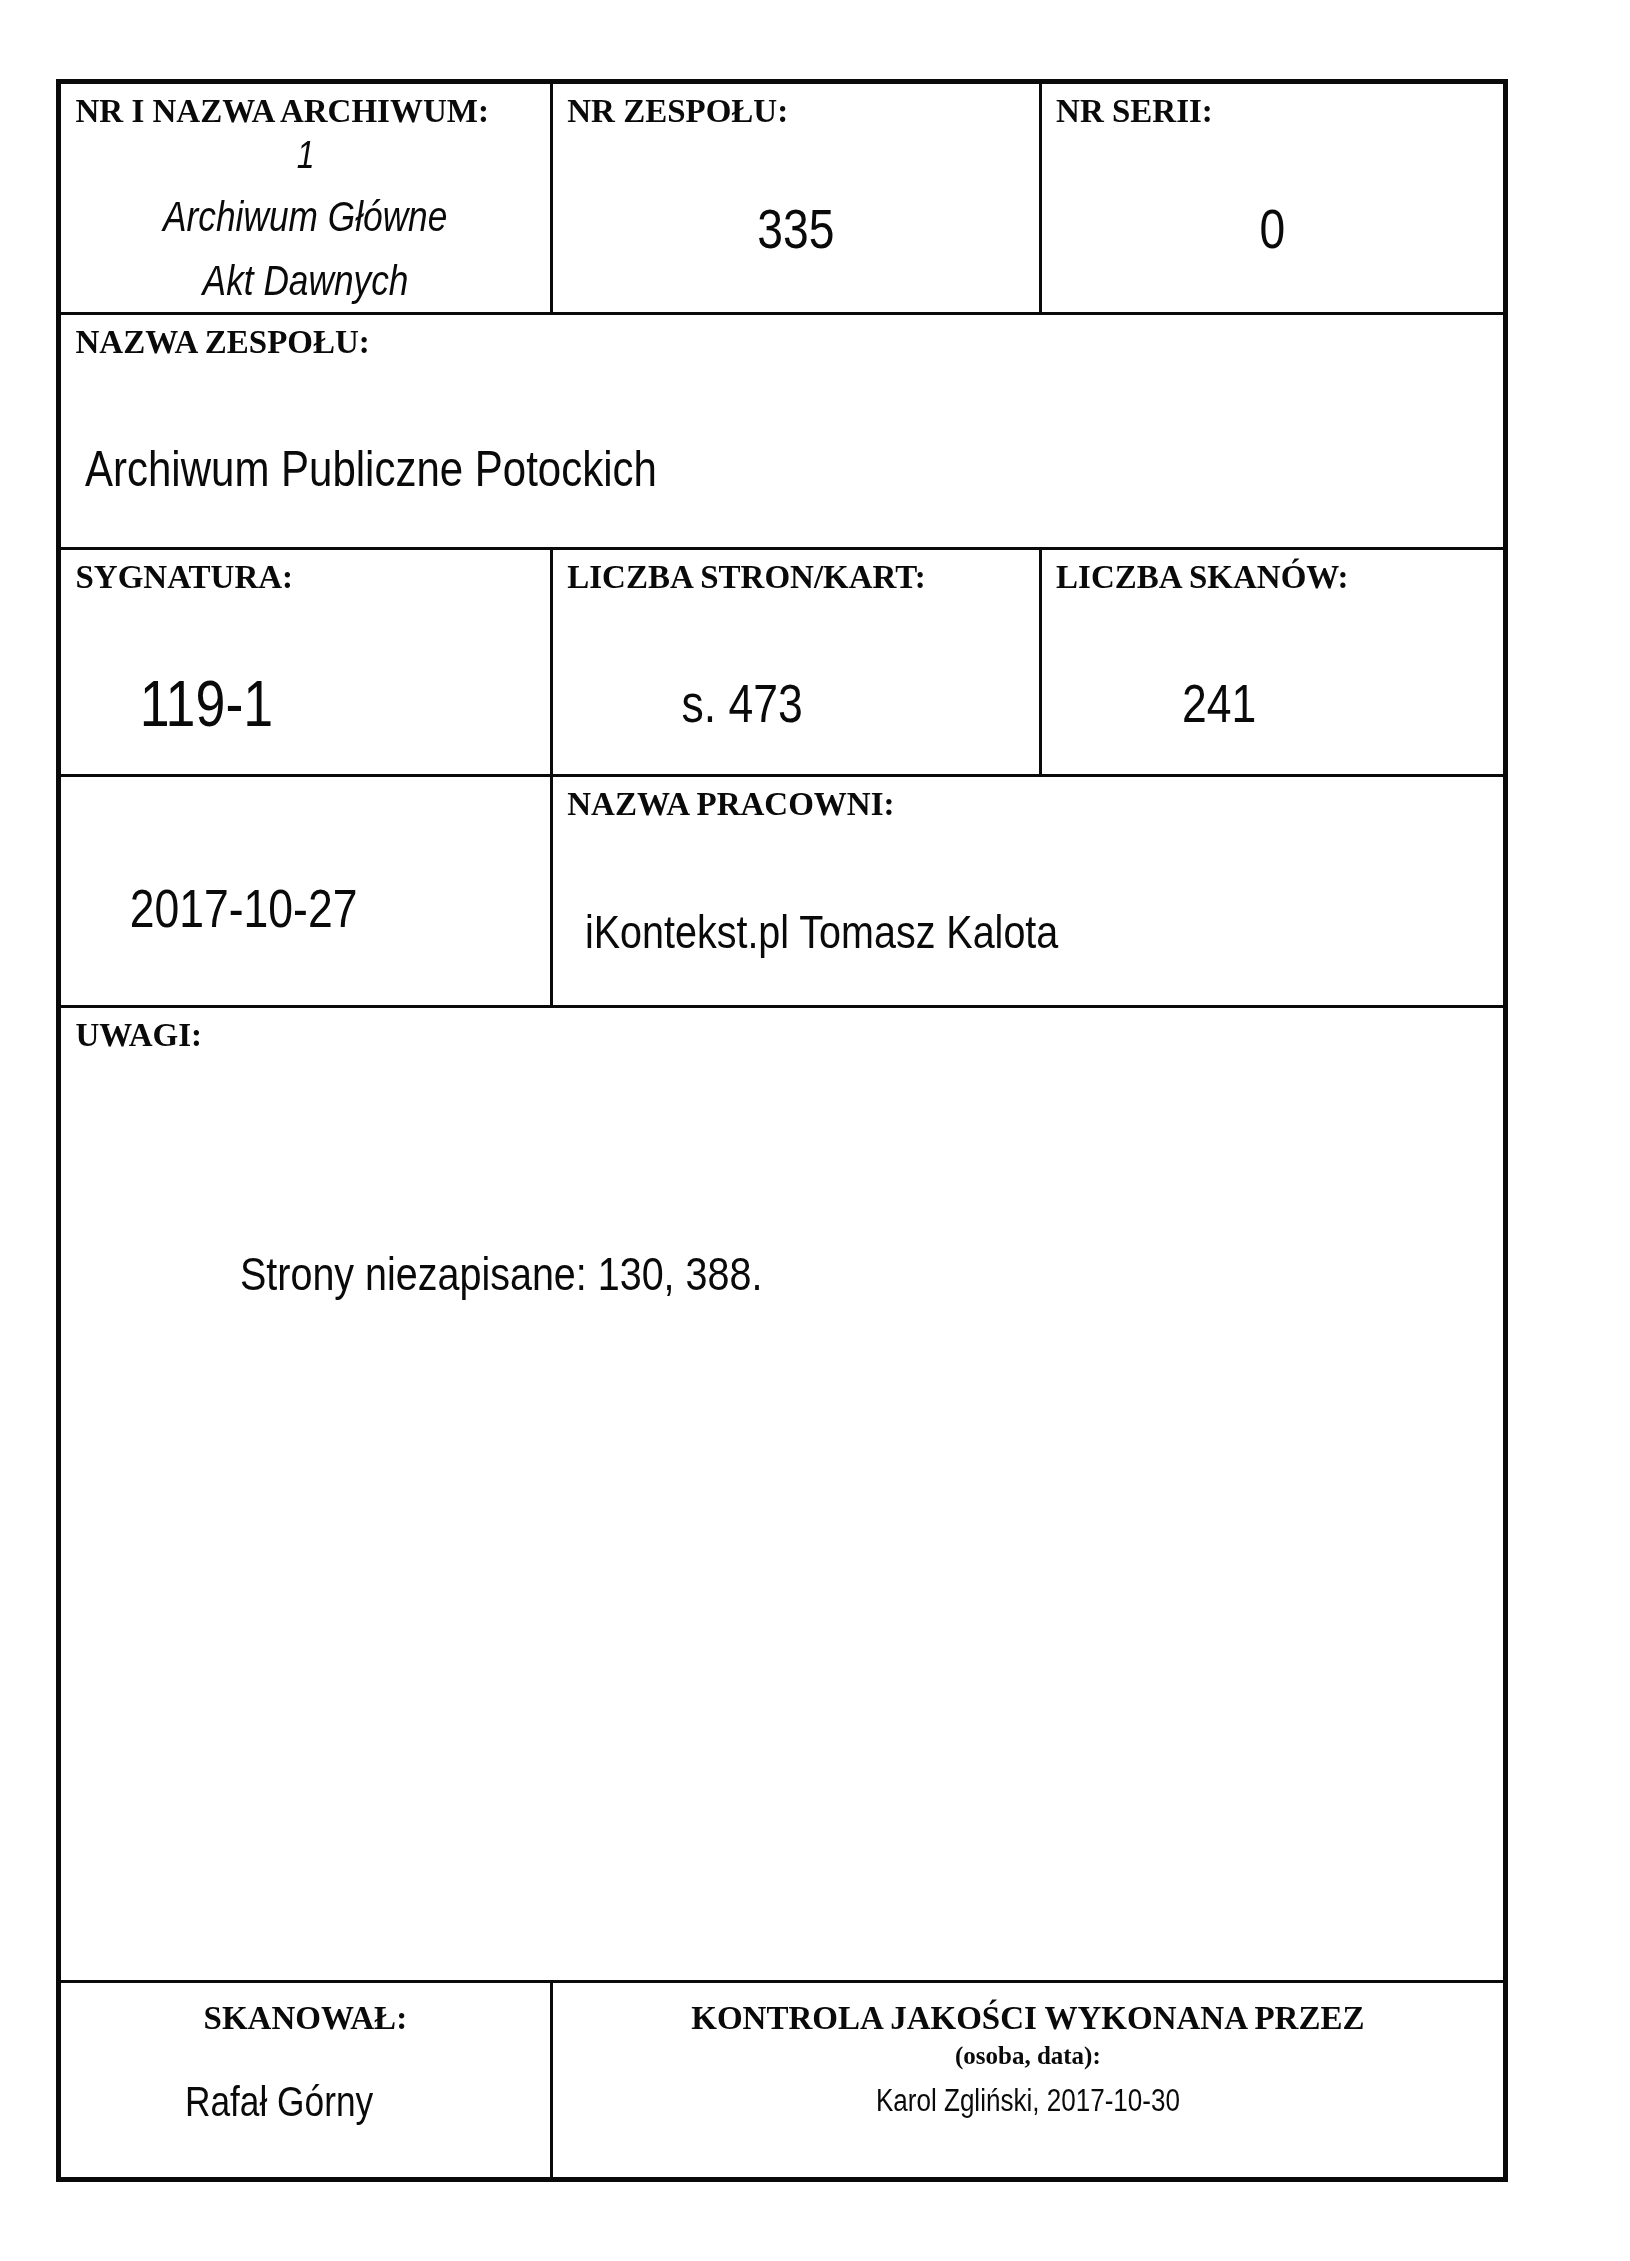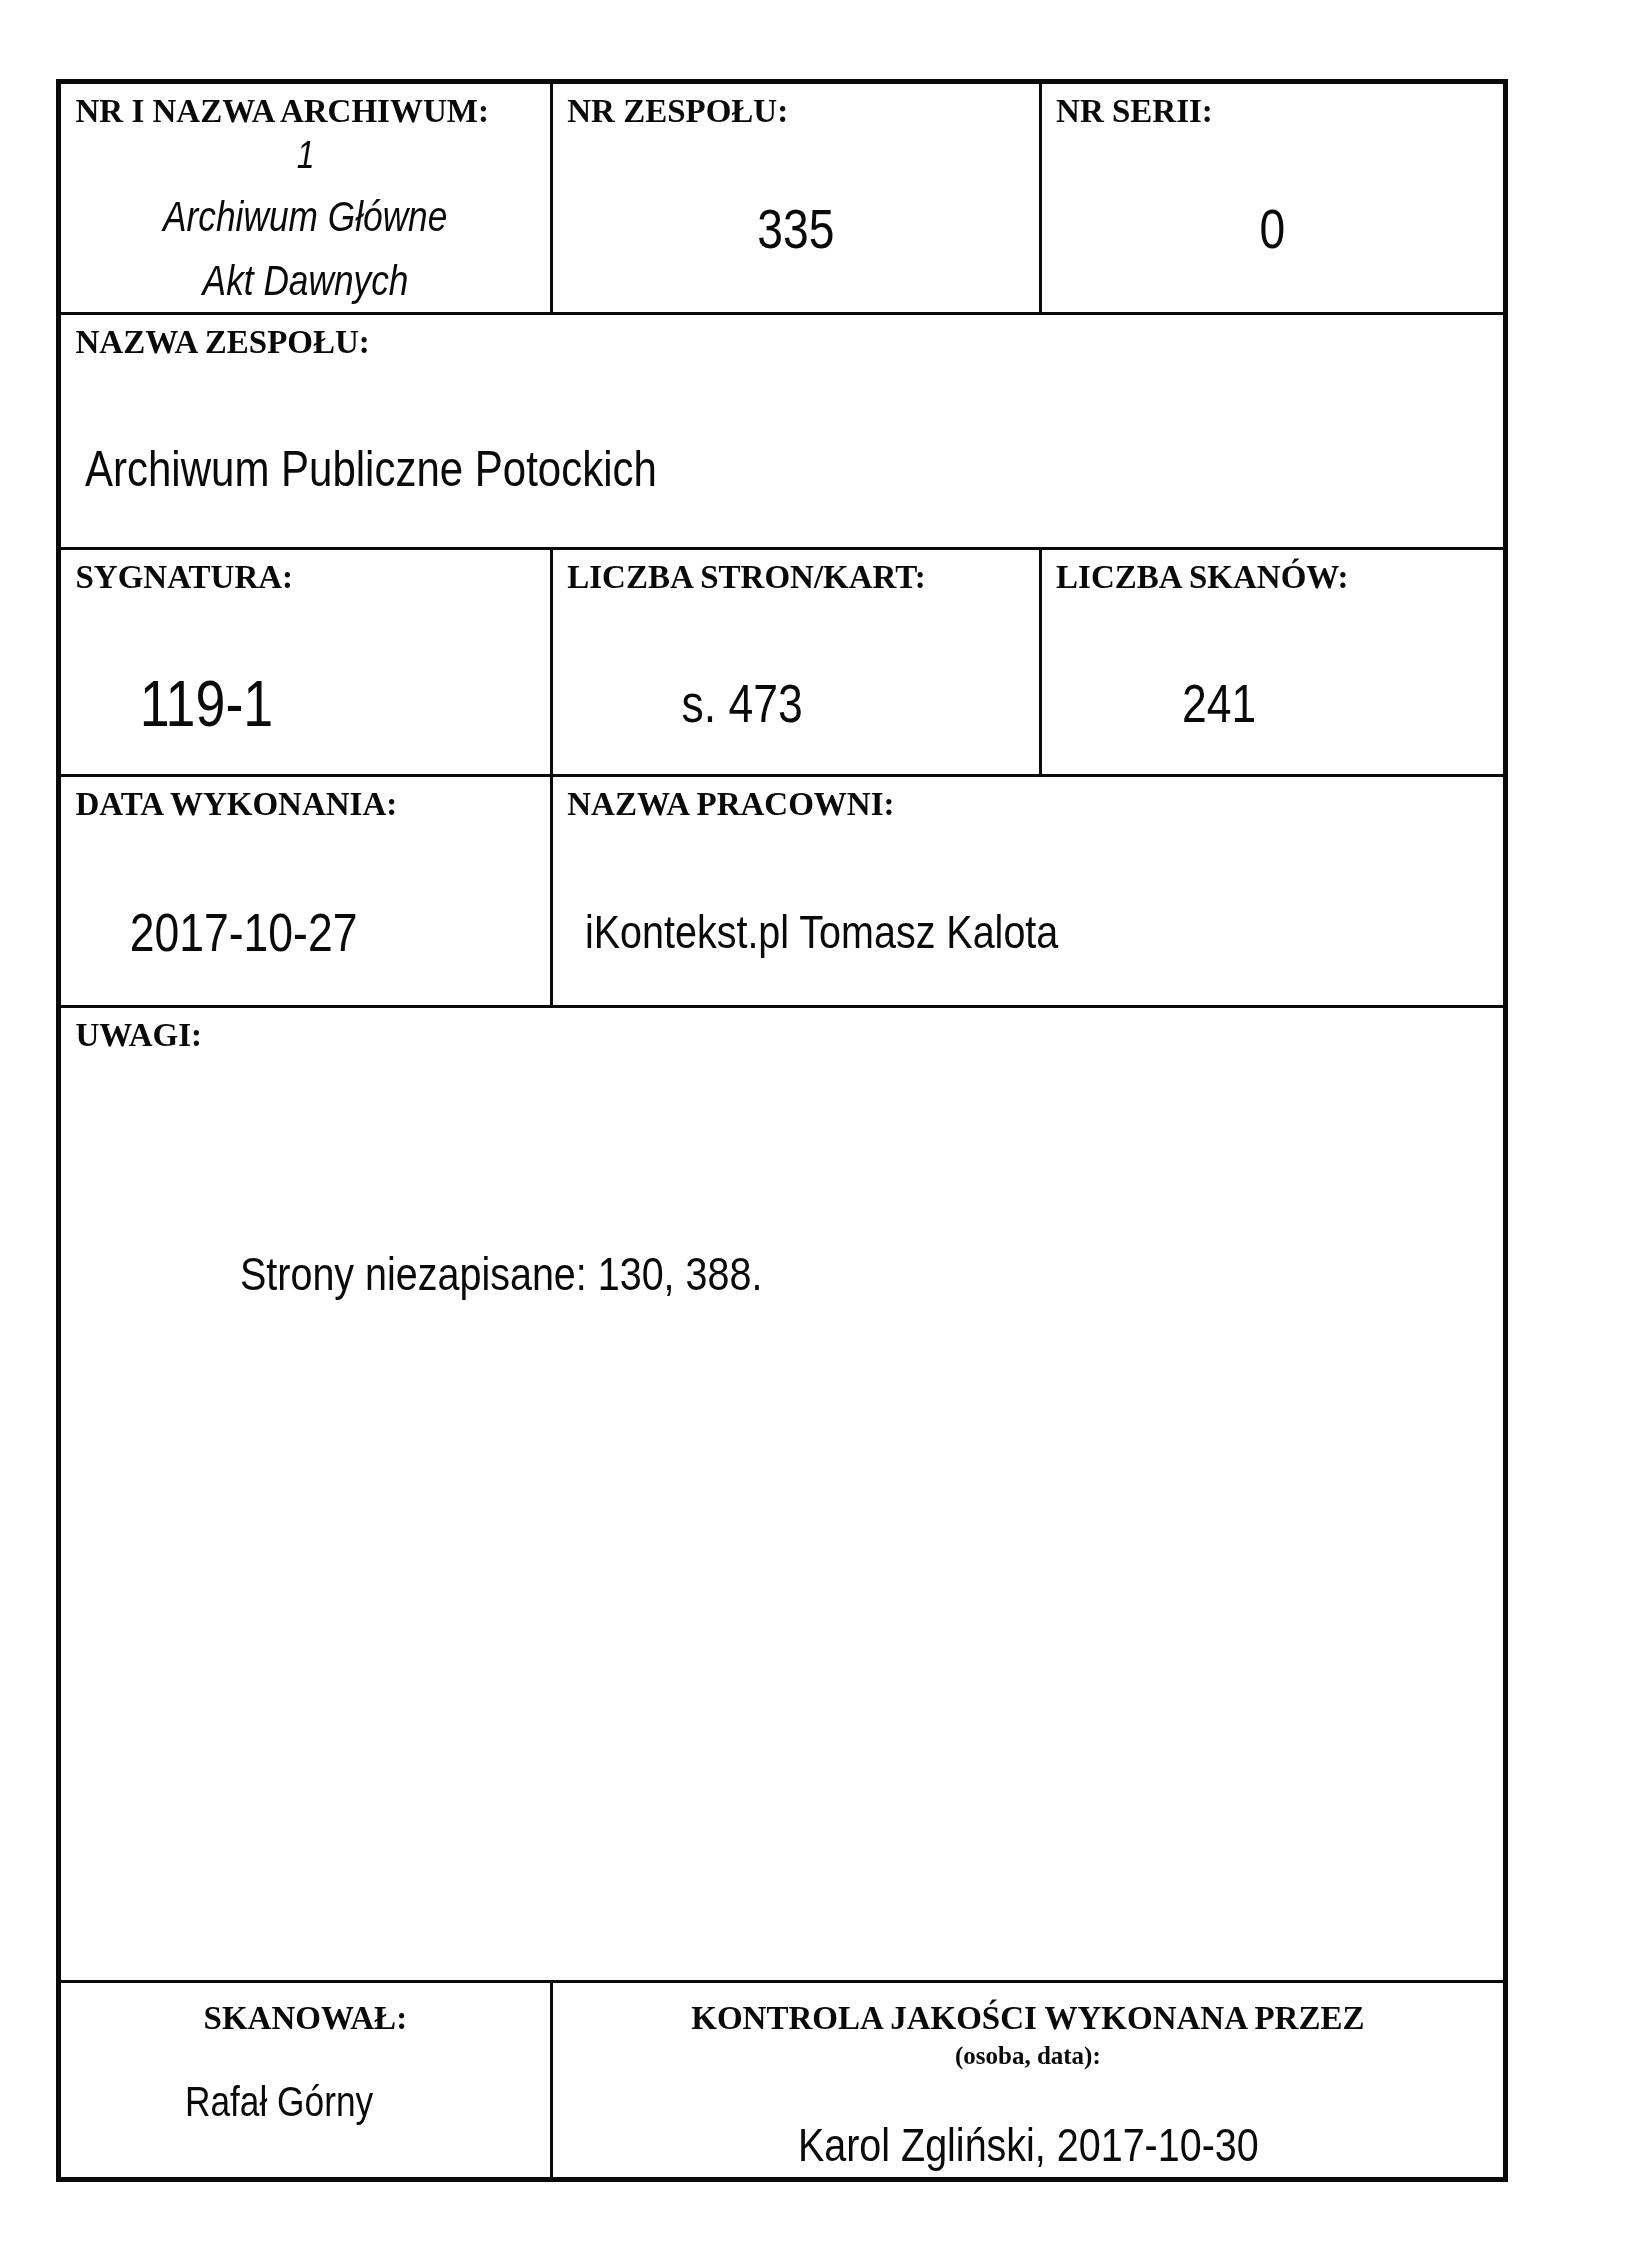--- a/index.html
+++ b/index.html
@@ -65,21 +65,21 @@
   
   .v-uwagi { align-items:flex-start; justify-content:flex-start; padding:146px 0 0 179px; }
   .v-uwagi .val { font-size:47px;margin-top:48px; }
 
   
   .r6 .label { padding-top:17px; }
   .v-scanner { padding-bottom:12px; } .v-scanner .val { font-size:42px; }
   .v-scanner .cond { transform:translateX(-26px) scaleX(0.84); }
   .qc-cell { align-items:stretch; }
   .qc-sub { margin-top:17px; }
-  .v-qc { flex:0 0 auto; margin-top:13px; } .v-qc .val { font-size:47px;margin-top:36px; }
+  .v-qc { flex:0 0 auto; margin-top:13px; } .v-qc .val { font-size:31px; }
 </style>
 </head>
 <body>
 
 <div class="page">
   <div class="form">
 
     <div class="row r1 bb">
       <div class="cell w1 br">
         <div class="label">NR I NAZWA ARCHIWUM:</div>
@@ -128,21 +128,20 @@
       <div class="cell wR">
         <div class="label">LICZBA SKANÓW:</div>
         <div class="vwrap v-scans">
           <div class="val"><span class="cond">241</span></div>
         </div>
       </div>
     </div>
 
     <div class="row r4 bb">
       <div class="cell w1 br">
-        <div class="label">DATA WYKONANIA:</div>
         <div class="vwrap v-date">
           <div class="val"><span class="cond">2017-10-27</span></div>
         </div>
       </div>
       <div class="cell wR">
         <div class="label">NAZWA PRACOWNI:</div>
         <div class="vwrap v-lab">
           <div class="val"><span class="cond-l">iKontekst.pl Tomasz Kalota</span></div>
         </div>
       </div>

